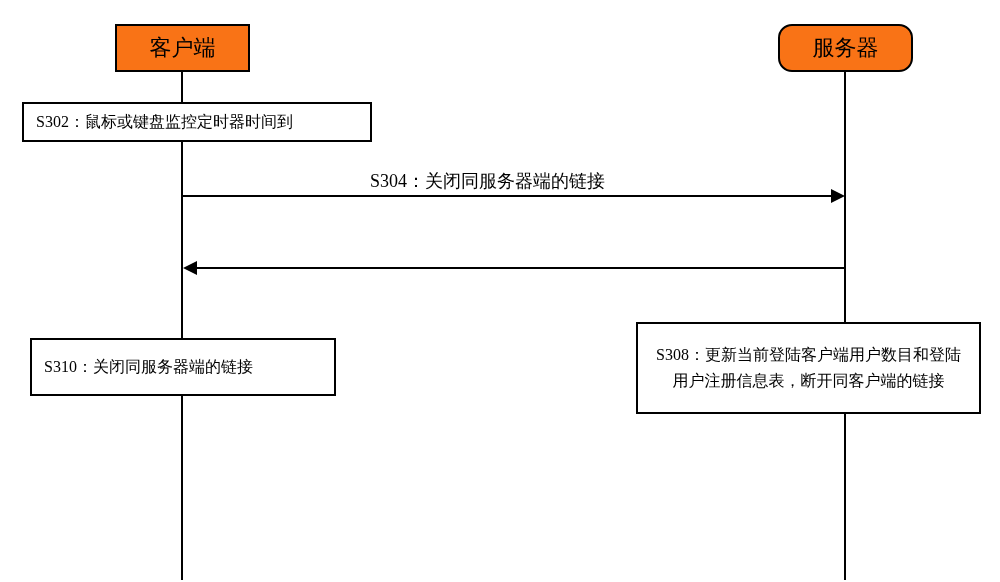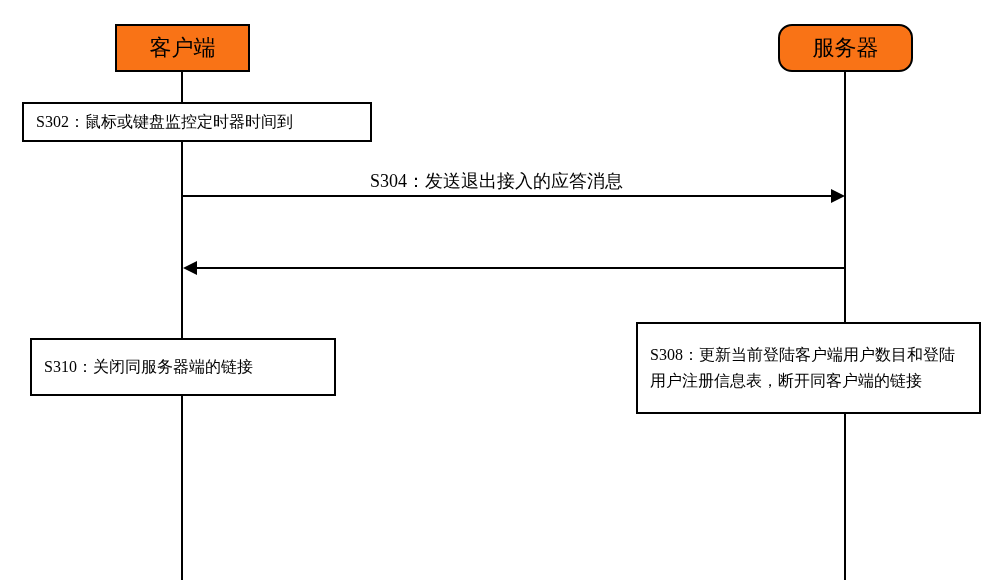--- a/index.html
+++ b/index.html
@@ -37,21 +37,21 @@
       border: 2px solid #000;
       background: #fff;
       display: flex;
       align-items: center;
       justify-content: flex-start;
       padding: 8px 12px;
       font-size: 16px;
       z-index: 3;
       line-height: 1.6;
     }
-    .note-box.centered { justify-content: center; text-align: left; }
+    .note-box.centered { justify-content: center; text-align: center; }
     .arrow-line {
       position: absolute;
       height: 2px;
       background: #000;
       z-index: 2;
     }
     .arrow-head-right {
       position: absolute;
       width: 0; height: 0;
       border-top: 7px solid transparent;
@@ -89,21 +89,21 @@
 
   <div class="lifeline" style="left:181px; top:72px; height:508px;"></div>
   <div class="lifeline" style="left:844px; top:72px; height:508px;"></div>
 
   <div class="note-box" style="left:22px; top:102px; width:350px; height:40px;">
     <span>S302：鼠标或键盘监控定时器时间到</span>
   </div>
 
   <div class="arrow-line" style="left:183px; top:195px; width:650px;"></div>
   <div class="arrow-head-right" style="left:831px; top:189px;"></div>
-  <div class="msg-label" style="left:370px; top:169px;">S304：发送退出接入的应答消息</div>
+  <div class="msg-label" style="left:370px; top:169px;">S304：关闭同服务器端的链接</div>
 
   <div class="arrow-line" style="left:196px; top:267px; width:650px;"></div>
   <div class="arrow-head-left" style="left:183px; top:261px;"></div>
 
   <div class="note-box centered" style="left:636px; top:322px; width:345px; height:92px;">
     <span>S308：更新当前登陆客户端用户数目和登陆用户注册信息表，断开同客户端的链接</span>
   </div>
 
   <div class="note-box" style="left:30px; top:338px; width:306px; height:58px;">
     <span>S310：关闭同服务器端的链接</span>

